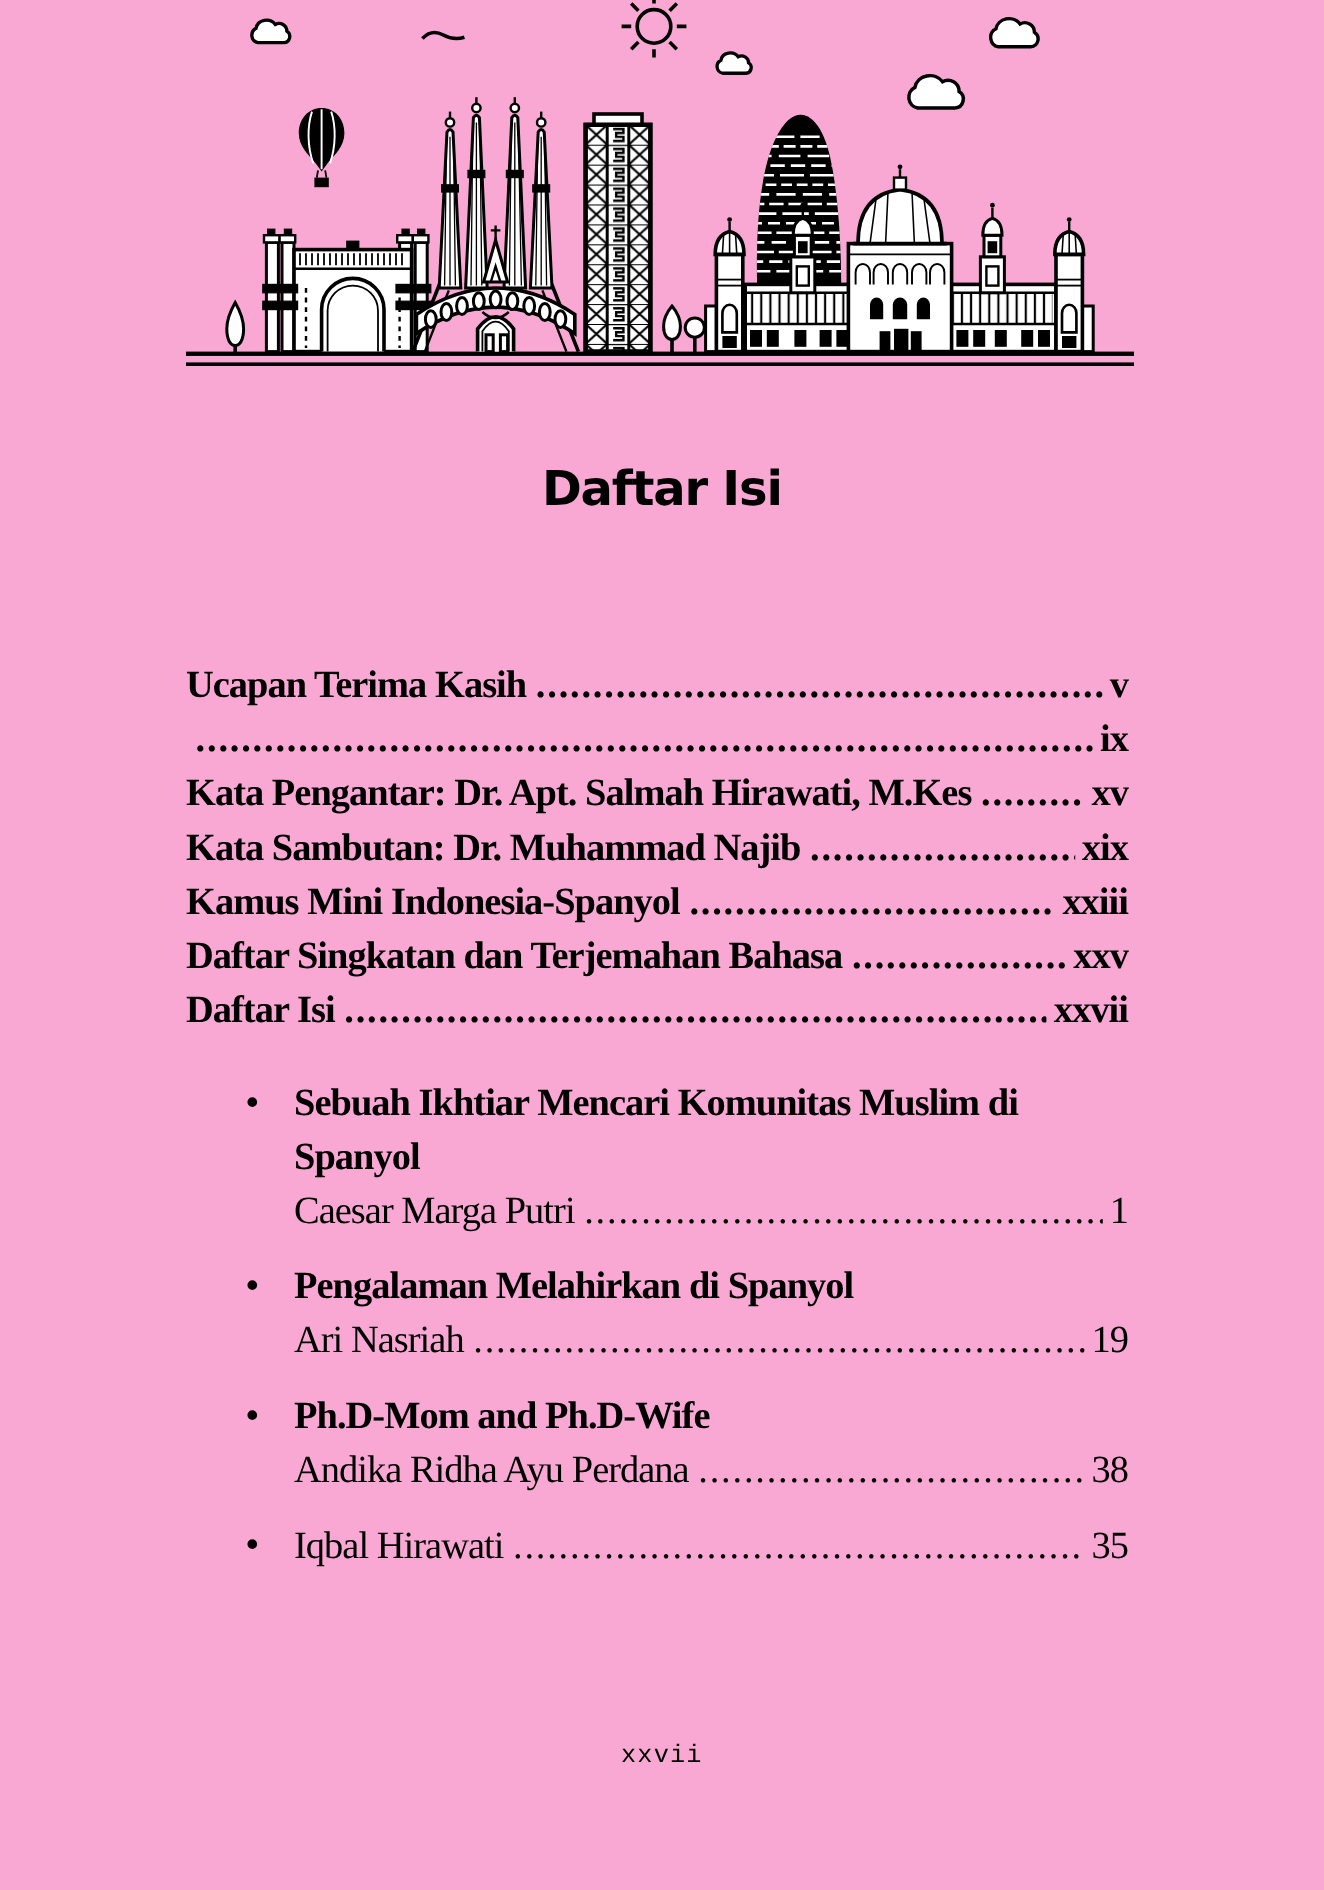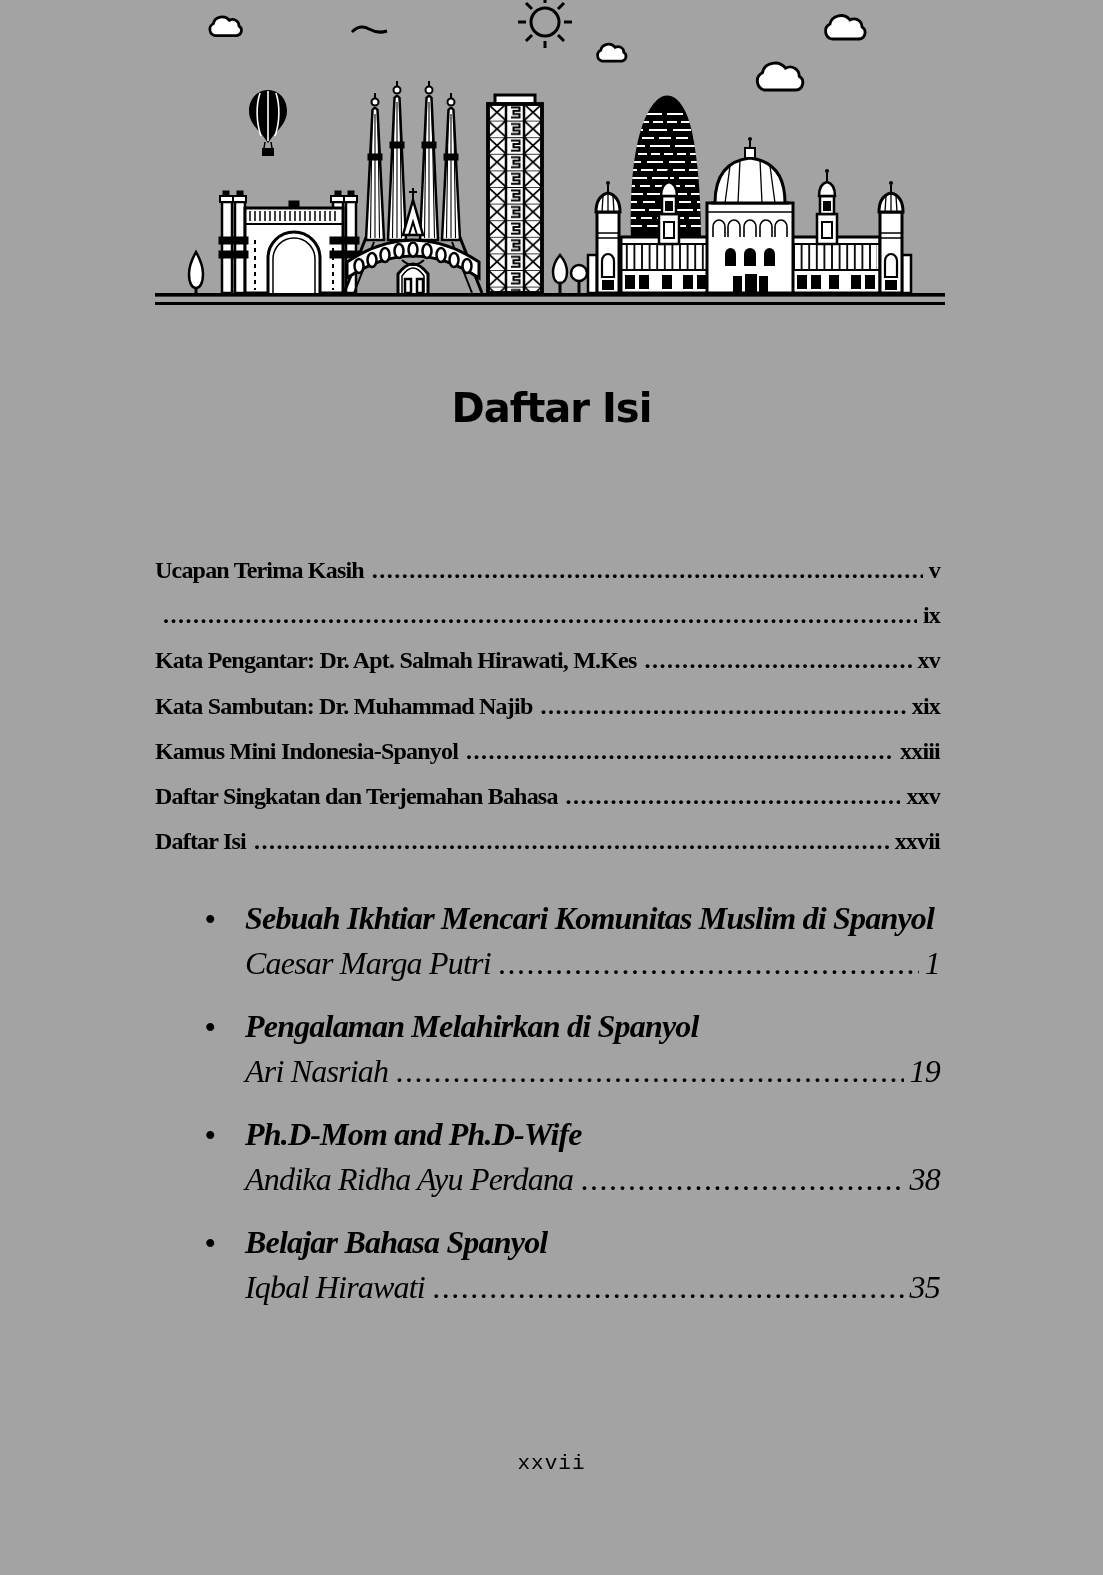--- a/index.html
+++ b/index.html
@@ -1,20 +1,20 @@
 <!DOCTYPE html>
 <html><head>
 <meta charset="utf-8">
 <style>
   * { margin:0; padding:0; box-sizing:border-box; }
   html,body { background:#ffffff; }
   .page {
     position:relative;
     width:1103px; height:1575px;
-    background:#a3a3a3;
+    background:#f9a8d4;
     color:#000000;
     overflow:hidden;
     font-family:"Liberation Serif", serif;
   }
   
   .skyline {
     position:absolute; left:155px; top:0; width:790px; height:310px;
   }
   .skyline svg { width:100%; height:100%; display:block; }
   
@@ -24,21 +24,21 @@
     font-family:"DejaVu Sans", sans-serif;
     font-weight:600;
     font-size:40px;
     letter-spacing:-1px;
     line-height:44px;
   }
   
   .frontmatter {
     position:absolute; left:155px; right:163px; top:548px;
     font-weight:bold;
-    font-size:24px;
+    font-size:32px;
     letter-spacing:-0.8px;
   }
   .toc-row {
     display:flex; align-items:baseline;
     height:45.2px; line-height:45.2px;
     white-space:nowrap;
   }
   .toc-label { flex:0 0 auto; }
   .dots {
     flex:1 1 0; min-width:0; overflow:hidden;
@@ -52,21 +52,21 @@
     position:absolute; left:205px; right:163px; top:896px;
     font-size:32px;
     letter-spacing:-0.8px;
   }
   .chapter { display:flex; margin-bottom:18px; }
   .bullet-col {
     flex:0 0 40px;
     font-weight:bold;
     font-size:30px; line-height:45px;
   }
-  .chapter-body { flex:1 1 auto; min-width:0;font-style:italic; }
+  .chapter-body { flex:1 1 auto; min-width:0; }
   .chapter-title {
     font-weight:bold;
     line-height:45px;
   }
   .chapter-author-row {
     display:flex; align-items:flex-end;
     height:45px; line-height:45px;
     font-weight:normal;
     white-space:nowrap;
   }
@@ -410,21 +410,20 @@
         <div class="chapter-author-row">
           <span>Andika Ridha Ayu Perdana</span>
           <span class="dots">............................................................................................................................................................................................................................</span>
           <span class="toc-page">38</span>
         </div>
       </div>
     </div>
     <div class="chapter">
       <span class="bullet-col">•</span>
       <div class="chapter-body">
-        <div class="chapter-title">Belajar Bahasa Spanyol</div>
         <div class="chapter-author-row">
           <span>Iqbal Hirawati</span>
           <span class="dots">............................................................................................................................................................................................................................</span>
           <span class="toc-page">35</span>
         </div>
       </div>
     </div>
   </section>
 
   <footer class="page-footer">xxvii</footer>

